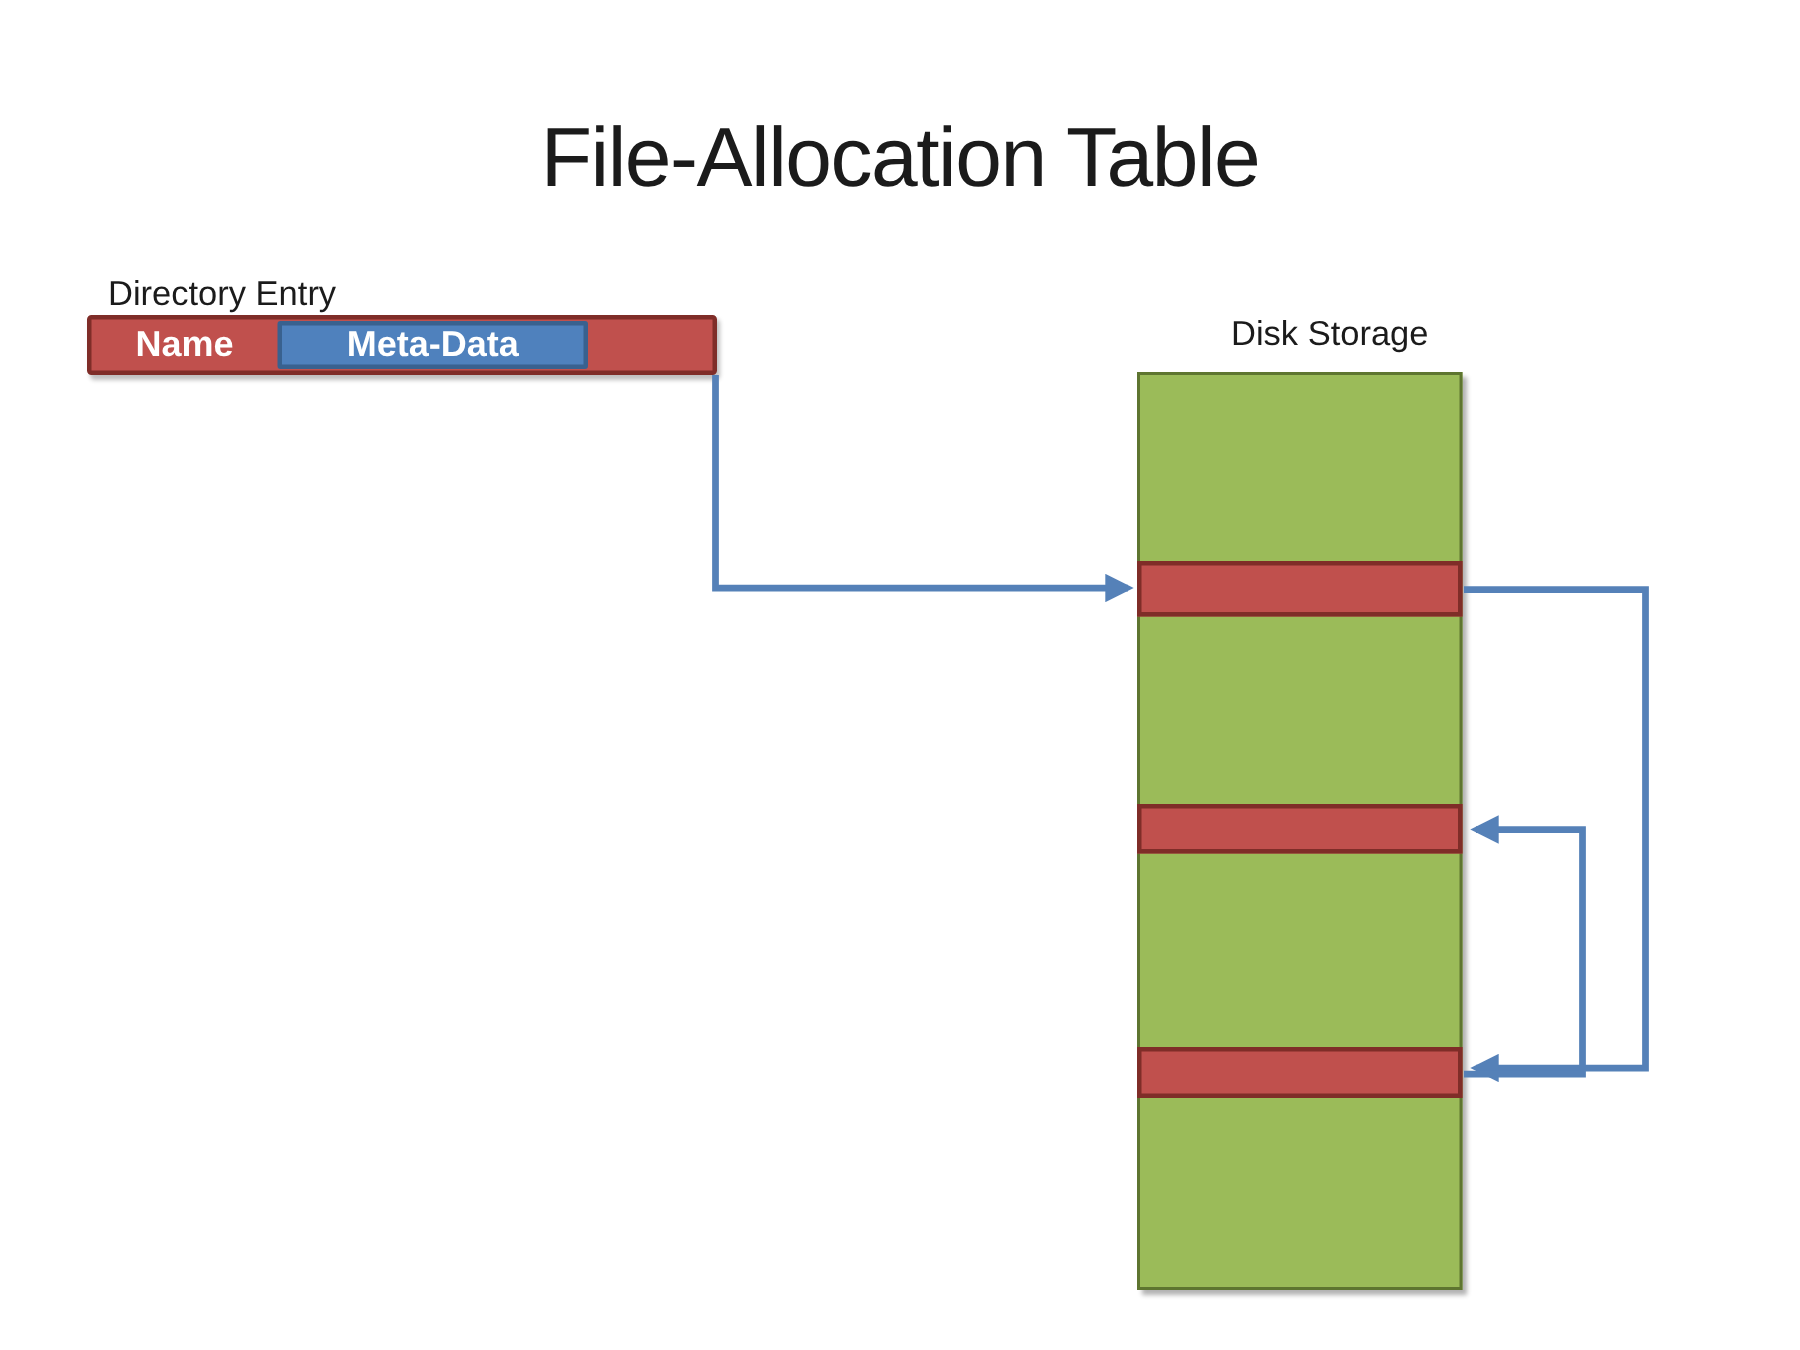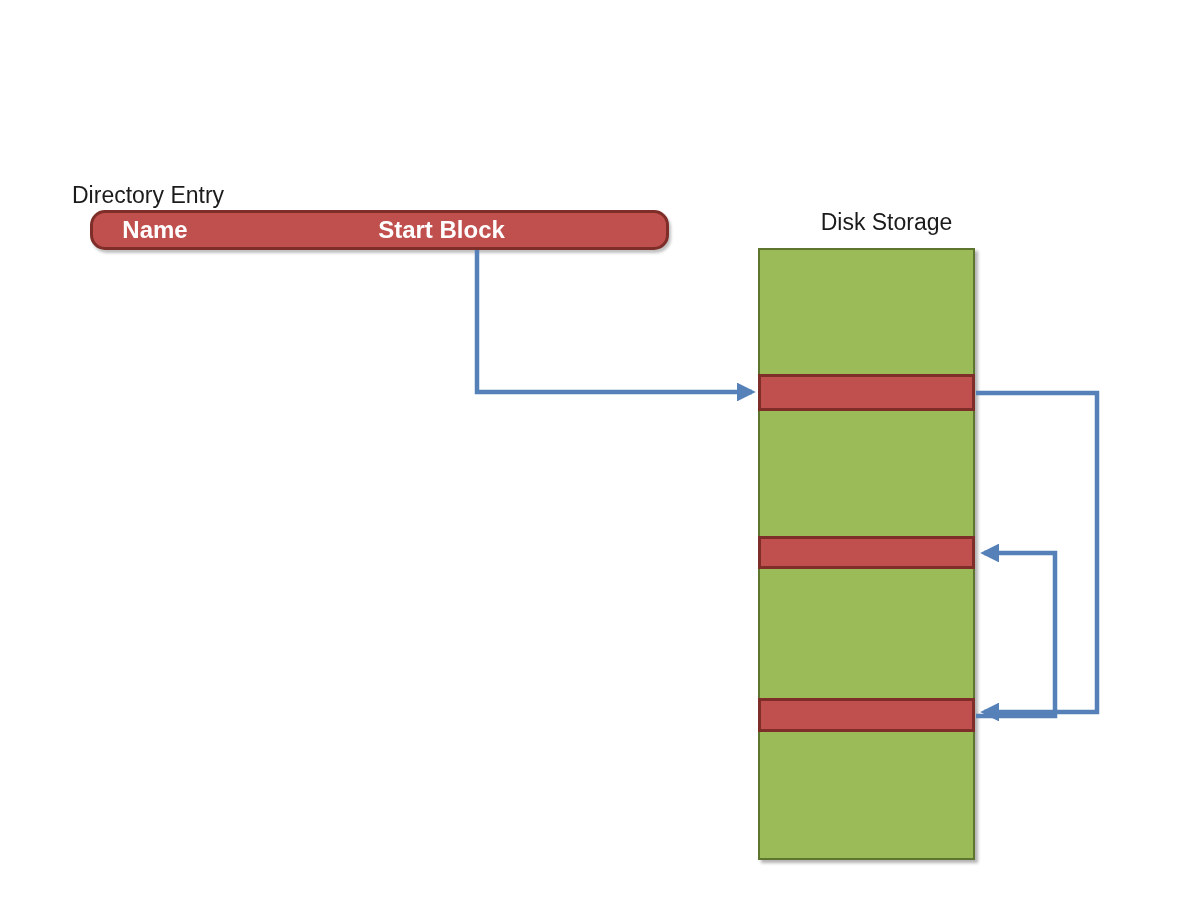--- a/index.html
+++ b/index.html
@@ -30,29 +30,28 @@
     position: absolute;
     left: 72px;
     top: 182px;
     font-size: 23px;
     color: var(--text-dark, #1b1b1b);
   }
   .dir-bar {
     position: absolute;
     left: 58px;
     top: 210px;
-    width: 579px;
+    width: 420px;
     height: 40px;
     box-sizing: border-box;
     display: flex;
     background: var(--red-fill, #c0504d);
     border: 3px solid var(--red-border, #7f2d28);
-    border-radius: 15px;
+    border-radius: 3px;
     box-shadow: 2px 3px 3px rgba(0,0,0,0.25);
-    margin-left: 32px;
   }
   .seg {
     display: flex;
     align-items: center;
     justify-content: center;
     color: var(--text-light, #ffffff);
     font-size: 24px;
     font-weight: 600;
     white-space: nowrap;
   }
@@ -110,29 +109,30 @@
     stroke-width: 4.5;
     stroke-linejoin: miter;
   }
   #arrowhead path { fill: var(--connector, #5581b8); }
 </style>
 </head>
 <body>
 
 <div class="slide">
 
+  <div class="title">File-Allocation Table</div>
 
   <div class="dir-label">Directory Entry</div>
 
   <div class="dir-bar">
     <div class="seg seg-name">
       <span>Name</span>
     </div>
-    <div class="seg seg-start">
-      <span>Start Block</span>
+    <div class="seg seg-meta">
+      <span>Meta-Data</span>
     </div>
   </div>
 
   <div class="disk-label">Disk Storage</div>
 
   <div class="disk">
     <div class="stripe stripe-1"></div>
     <div class="stripe stripe-2"></div>
     <div class="stripe stripe-3"></div>
   </div>

